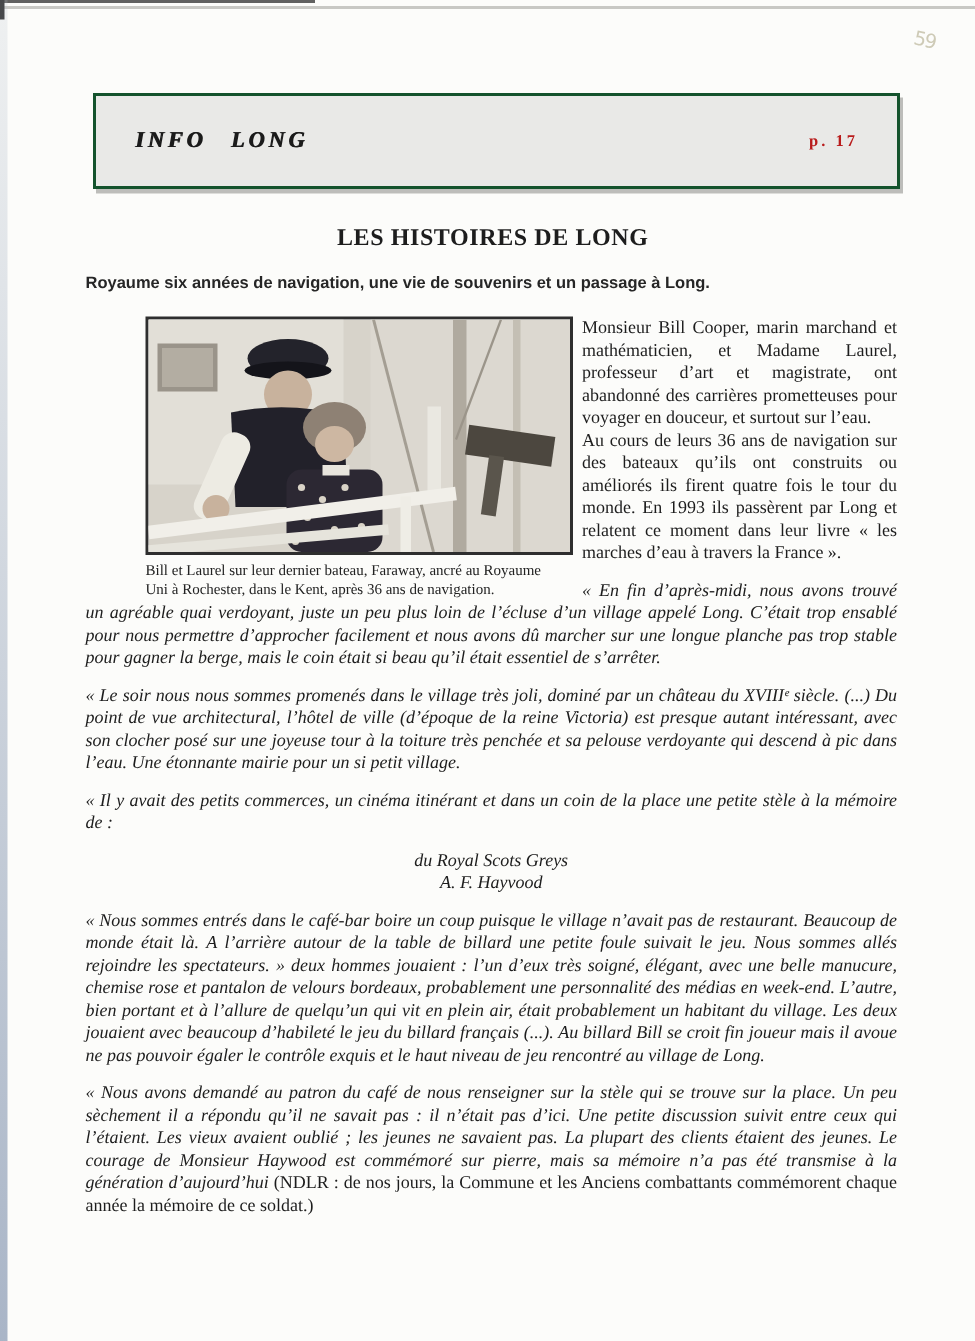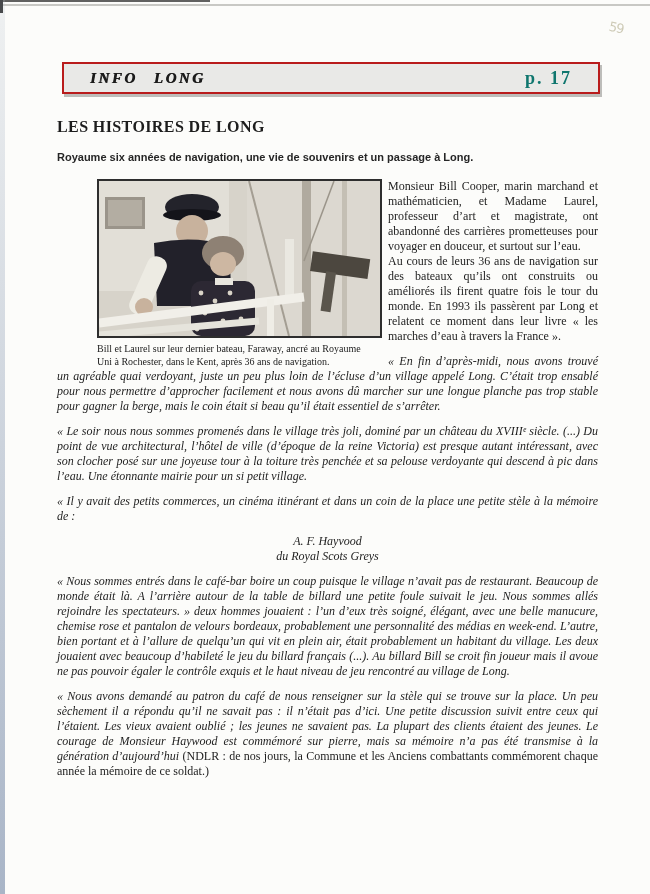--- a/index.html
+++ b/index.html
@@ -11,28 +11,28 @@
   .scan-top-line{position:absolute;top:4px;left:0;width:100%;height:2px;background:#c8c8c4;}
   .scan-top-dark{position:absolute;top:0;left:0;width:210px;height:2px;background:#3a3a3a;opacity:.8;}
   .scan-corner-mark{position:absolute;top:0;left:0;width:3px;height:13px;background:#2a2a2a;}
   .scan-left-strip{position:absolute;top:0;left:0;width:5px;height:100%;
     background:linear-gradient(to bottom, rgba(186,195,205,.20), rgba(148,163,186,.80));}
   .pencil-mark{position:absolute;top:20px;left:609px;font-family:"DejaVu Sans",sans-serif;
     font-size:13px;color:#c6c2ab;opacity:.85;transform:rotate(12deg);letter-spacing:-1px;}
   
   .masthead{
     position:relative;margin:62px 50px 0 62px;height:28px;background:#e9e9e7;
-    border:2px solid #b91c1c;box-shadow:2px 3px 0 #bdbdba;
-    display:flex;align-items:center;justify-content:space-between;padding:0 26px;
+    border:2px solid #14532d;box-shadow:2px 3px 0 #bdbdba;
+    display:flex;align-items:center;justify-content:space-between;padding:16px 26px;
   }
   .masthead-title{font-weight:bold;font-style:italic;font-size:15px;letter-spacing:2.5px;
     word-spacing:10px;color:#1b1b1b;text-shadow:.6px 0 #1b1b1b;}
-  .masthead-page{font-weight:bold;font-size:18px;letter-spacing:2px;color:#0f766e;}
+  .masthead-page{font-weight:bold;font-size:11px;letter-spacing:2px;color:#b91c1c;}
   
-  .title{margin:24px 50px 10px 57px;font-weight:bold;font-size:16px;letter-spacing:.4px;}
+  .title{margin:24px 50px 10px 57px;text-align:center;font-weight:bold;font-size:16px;letter-spacing:.4px;}
   .subtitle{margin:20px 50px 0 57px;text-align:center;font-weight:bold;font-size:13.5px;}
   .standfirst{margin:15px 50px 0 57px;font-family:"Liberation Sans",sans-serif;
     font-weight:bold;font-size:11px;color:#262626;}
   
   .article{margin:16px 52px 0 57px;font-size:12px;line-height:15px;text-align:justify;}
   .photo-fig{float:left;width:281px;margin:2px 10px 2px 0;padding-left:40px;}
   .photo-fig svg{display:block;border:2px solid #2e2e2e;}
   .photo-caption{margin-top:4px;font-size:10px;line-height:13px;text-align:left;color:#222;}
   p.bio{margin:0;}
   p.q{margin:10px 0 0 0;font-style:italic;}
@@ -112,22 +112,22 @@
     </figure>
 
     <p class="bio">Monsieur Bill Cooper, marin marchand et mathématicien, et Madame Laurel, professeur d’art et magistrate, ont abandonné des carrières prometteuses pour voyager en douceur, et surtout sur l’eau.</p>
     <p class="bio">Au cours de leurs 36 ans de navigation sur des bateaux qu’ils ont construits ou améliorés ils firent quatre fois le tour du monde. En 1993 ils passèrent par Long et relatent ce moment dans leur livre « les marches d’eau à travers la France ».</p>
 
     <p class="q">« En fin d’après-midi, nous avons trouvé un agréable quai verdoyant, juste un peu plus loin de l’écluse d’un village appelé Long. C’était trop ensablé pour nous permettre d’approcher facilement et nous avons dû marcher sur une longue planche pas trop stable pour gagner la berge, mais le coin était si beau qu’il était essentiel de s’arrêter.</p>
     <p class="q">«  Le soir nous nous sommes promenés dans le village très joli, dominé par un château du XVIIIᵉ siècle. (...) Du point de vue architectural, l’hôtel de ville (d’époque de la reine Victoria) est presque autant intéressant, avec son clocher posé sur une joyeuse tour à la toiture très penchée et sa pelouse verdoyante qui descend à pic dans l’eau. Une étonnante mairie pour un si petit village.</p>
     <p class="q">«  Il y avait des petits commerces, un cinéma itinérant et dans un coin de la place une petite stèle à la mémoire de :</p>
 
     <div class="stele">
+      <div>du Royal Scots Greys</div>
       <div>A. F. Hayvood</div>
-      <div>du Royal Scots Greys</div>
     </div>
 
     <p class="q">« Nous sommes entrés dans le café-bar boire un coup puisque le village n’avait pas de restaurant. Beaucoup de monde était là. A l’arrière autour de la table de billard une petite foule suivait le jeu. Nous sommes allés rejoindre les spectateurs. » deux hommes jouaient : l’un d’eux très soigné, élégant, avec une belle manucure, chemise rose et pantalon de velours bordeaux, probablement une personnalité des médias en week-end. L’autre, bien portant et à l’allure de quelqu’un qui vit en plein air, était probablement un habitant du village. Les deux jouaient avec beaucoup d’habileté le jeu du billard français (...). Au billard Bill se croit fin joueur mais il avoue ne pas pouvoir égaler le contrôle exquis et le haut niveau de jeu rencontré au village de Long.</p>
 
     <p class="q"><span>« Nous avons demandé au patron du café de nous renseigner sur la stèle qui se trouve sur la place. Un peu sèchement il a répondu qu’il ne savait pas : il n’était pas d’ici. Une petite discussion suivit entre ceux qui l’étaient. Les vieux avaient oublié ; les jeunes ne savaient pas. La plupart des clients étaient des jeunes. Le courage de Monsieur Haywood est commémoré sur pierre, mais sa mémoire n’a pas été transmise à la génération d’aujourd’hui </span><span class="ndlr">(NDLR : de nos jours, la Commune et les Anciens combattants commémorent chaque année la mémoire de ce soldat.)</span></p>
 
   </div>
 </div>
 
 </body></html>

